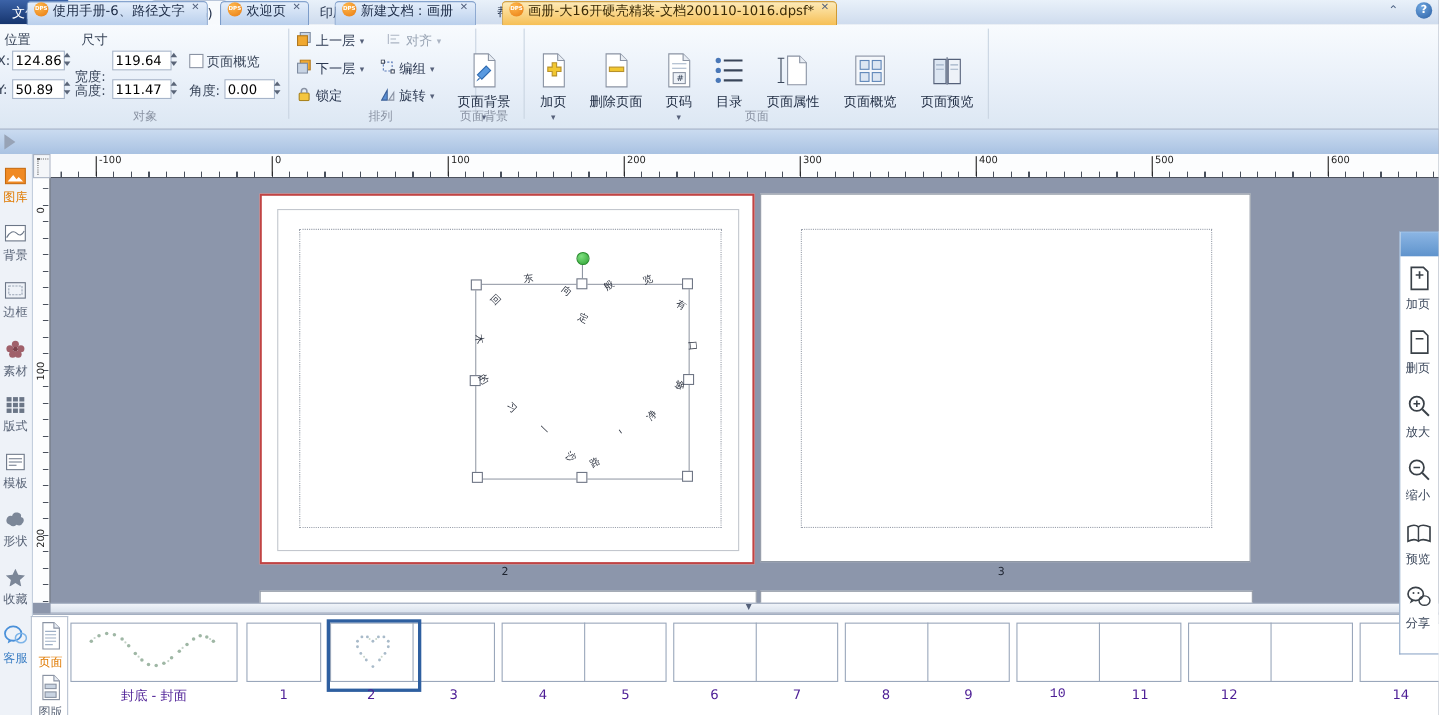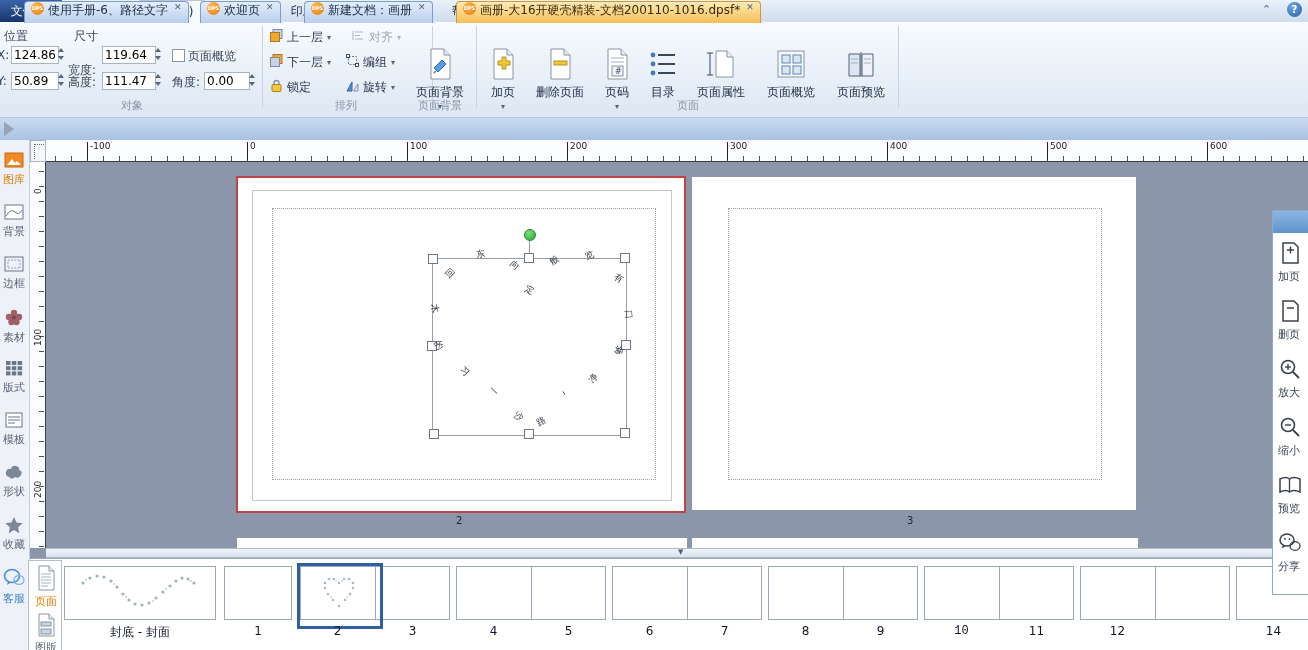--- a/index.html
+++ b/index.html
@@ -80,21 +80,21 @@
   
   .thumbpanel{left:30px;top:558px;width:1278px;height:92px;background:#fff;border-top:1px solid #9aa7bb;box-sizing:border-box;}
   .pagetabblock{left:28px;top:560px;width:34px;height:90px;background:#fff;border:1px solid #b6c0d0;border-bottom:none;box-sizing:border-box;}
   .ptab{position:absolute;left:0;width:34px;text-align:center;font-size:11px;}
   .ptab .lbl{display:block;margin-top:0px;}
   .ptab.act .lbl{color:#e07a00;}
   .ptab .lbl2{color:#5a6578;}
   .thumb{position:absolute;top:566px;height:54px;background:#fff;border:1px solid #9aa7bb;box-sizing:border-box;}
   .thumbdiv{position:absolute;top:566px;width:1px;height:54px;background:#9aa7bb;}
   .thumbsel{position:absolute;left:297px;top:563px;width:80px;height:60px;border:3px solid #2e5fa0;background:transparent;}
-  .tlabel{position:absolute;top:624px;height:14px;font-size:12px;color:#0f172a;text-align:center;}
+  .tlabel{position:absolute;top:624px;height:14px;font-size:12px;color:#4c1d95;text-align:center;}
 
   
   .rpanel{left:1272px;top:210px;width:36px;height:385px;background:#fff;border:1px solid #8fa8c8;border-right:none;box-sizing:border-box;overflow:hidden;}
   .rphead{position:absolute;left:0;top:0;width:46px;height:22px;background:linear-gradient(#8cb6e4,#5f93cc);}
   .rpbtn{position:absolute;left:0;width:46px;display:flex;flex-direction:column;align-items:flex-start;padding-left:5px;gap:1px;font-size:11px;color:#3a465a;box-sizing:border-box;}
 </style>
 </head>
 <body>
 
 <div id="app">

